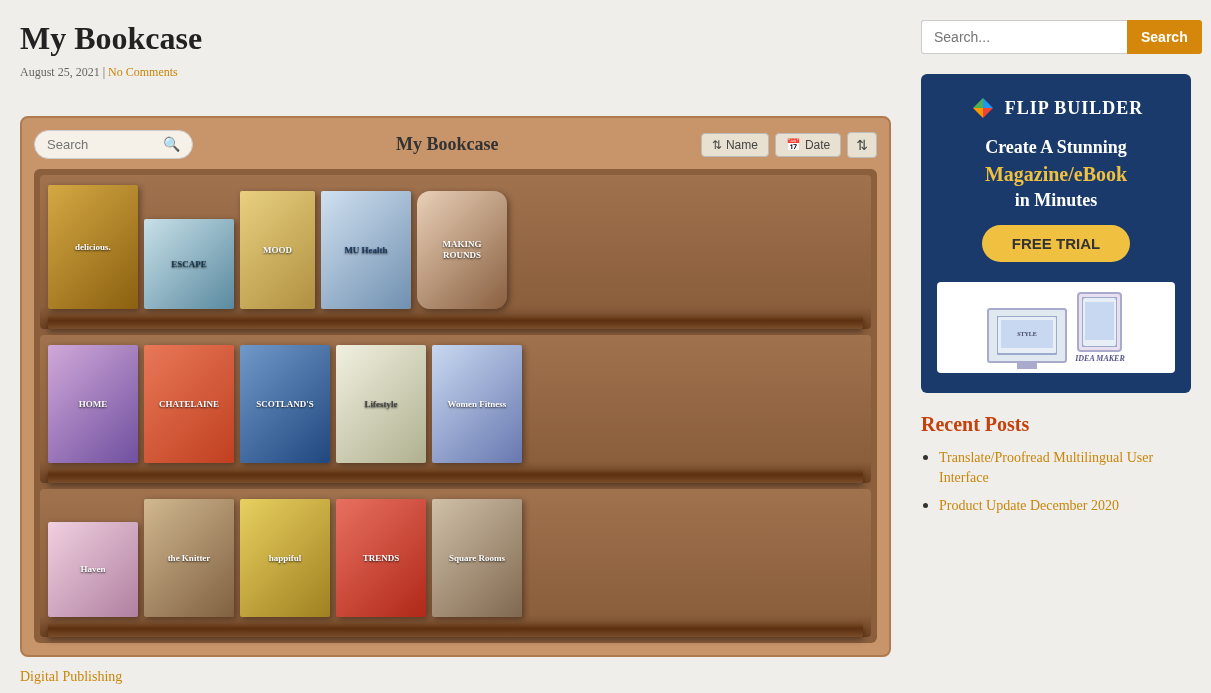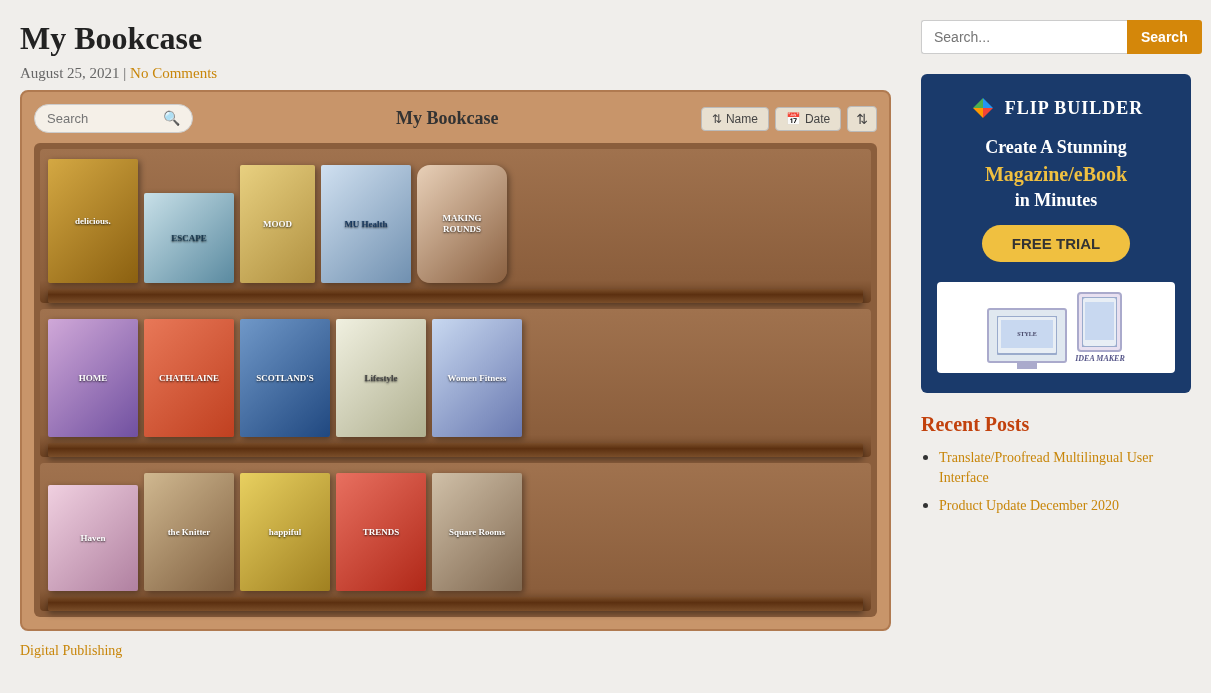--- a/index.html
+++ b/index.html
@@ -25,23 +25,23 @@
       flex-shrink: 0;
     }
     .page-title {
       font-size: 32px;
       font-weight: 700;
       color: #222;
       margin-bottom: 8px;
       font-family: Georgia, serif;
     }
     .post-meta {
-      font-size: 15px;
+      font-size: 12px;
       color: #666;
-      margin-bottom: 8px;
+      margin-bottom: 36px;
     }
     .post-meta a {
       color: #c8860a;
       text-decoration: none;
     }
 
     
     .bookcase-widget {
       background: #c8956a;
       border-radius: 8px;
@@ -456,21 +456,21 @@
               <div class="book-inner">
                   <span class="book-title-text">Women Fitness</span>
                 </div>
             </div>
           </div>
           <div class="shelf-plank"></div>
         </div>
 
         <div class="shelf-row">
           <div class="shelf-books">
-            <div class="book-cover" style="width:90px;height:106px;background:linear-gradient(135deg,#f0d0e0,#b080a0);border-radius:2px;">
+            <div class="book-cover" style="width:90px;height:95px;background:linear-gradient(135deg,#f0d0e0,#b080a0);border-radius:2px;">
               <div class="book-inner">
                   <span class="book-title-text">Haven</span>
                 </div>
             </div>
             <div class="book-cover" style="width:90px;height:118px;background:linear-gradient(135deg,#d0b890,#806040);border-radius:2px;">
               <div class="book-inner">
                   <span class="book-title-text">the Knitter</span>
                 </div>
             </div>
             <div class="book-cover" style="width:90px;height:118px;background:linear-gradient(135deg,#e8d060,#a08020);border-radius:2px;">

